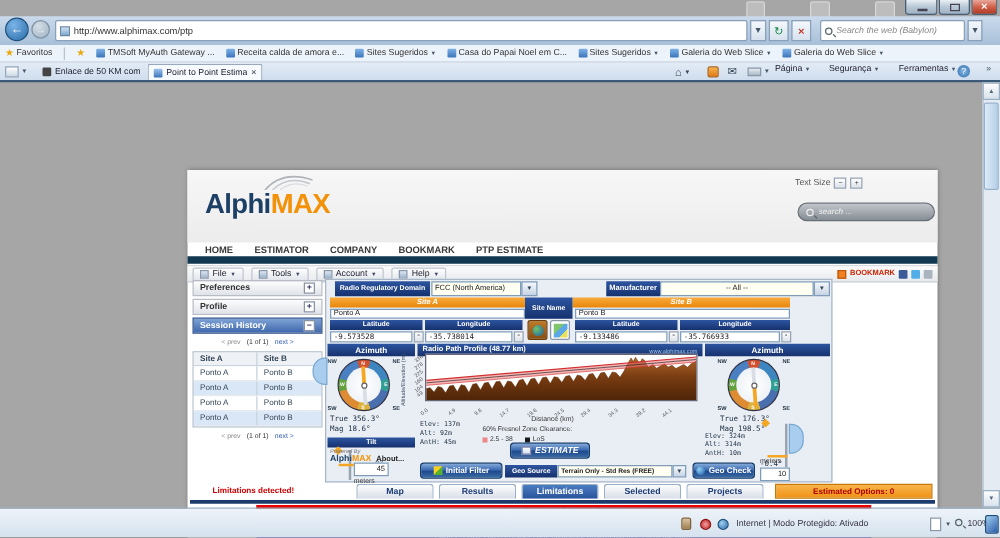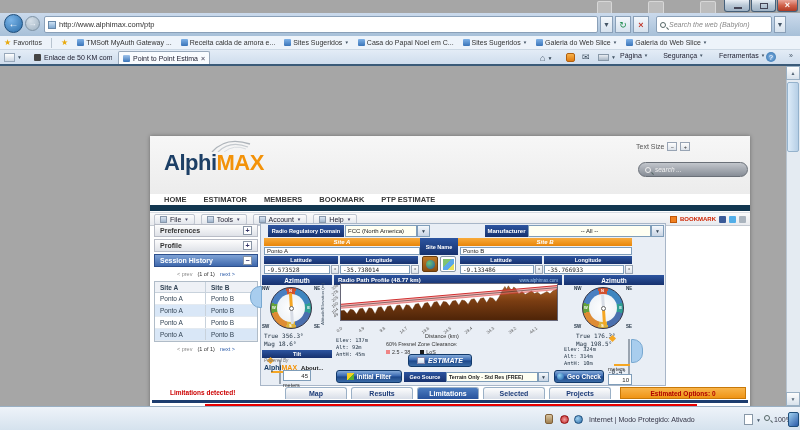--- a/index.html
+++ b/index.html
@@ -208,21 +208,21 @@
         <span class="degbtn" style="width:10px;height:9px;">−</span>
         <span class="degbtn" style="width:10px;height:9px;">+</span>
       </div>
       <div class="a" style="left:488px;top:26px;width:110px;height:15px;border-radius:8px;background:linear-gradient(#c2c6cc,#878d96);border:1px solid #6a7078;display:flex;align-items:center;gap:4px;padding:0 6px;">
         <span class="mag" style="border-color:#eee;"></span>
         <span style="font-size:6.5px;font-style:italic;color:#f0f0f0;">search ...</span>
       </div>
       <div class="a sitenav" id="sitenav">
           <span>HOME</span>
           <span>ESTIMATOR</span>
-          <span>MEMBERS</span>
+          <span>COMPANY</span>
           <span>BOOKMARK</span>
           <span>PTP ESTIMATE</span>
         </div>
       <div class="a darkbar"></div>
 
       <div class="a toolbar">
         <span id="menus" style="display:flex;gap:6px;">
             <span class="menubtn">
               <span class="micon"></span>
               <span>File</span>

